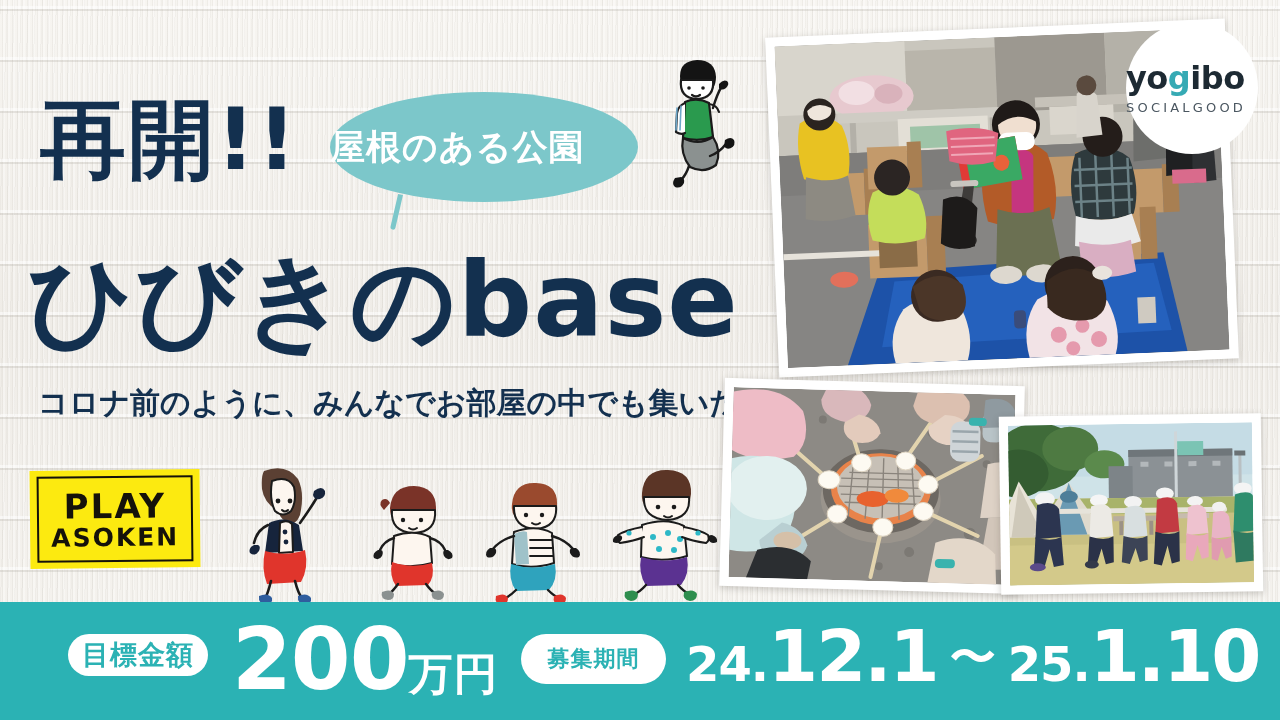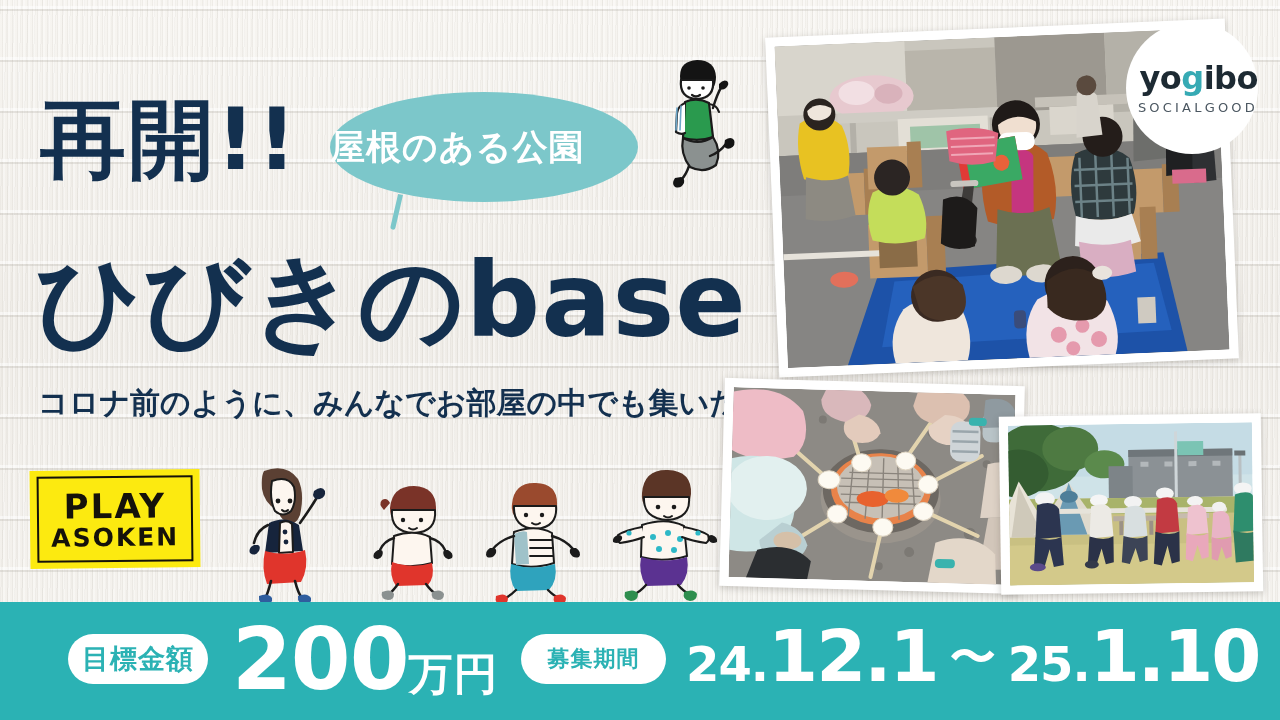--- a/index.html
+++ b/index.html
@@ -98,21 +98,21 @@
     width: 5px;
     height: 36px;
     background: #7cc7ca;
     transform: rotate(13deg);
     border-radius: 0 0 3px 3px;
   }
 
   
   .main-title {
     position: absolute;
-    left: 36px;
+    left: 28px;
     top: 248px;
     font-size: 104px;
     line-height: 1;
     font-weight: 900;
     letter-spacing: 1px;
     color: #13304f;
     font-family: "DejaVu Sans", "Liberation Sans", sans-serif;
     white-space: nowrap;
   }
 
@@ -191,21 +191,21 @@
   .yogibo {
     position: absolute;
     left: 1126px;
     top: 22px;
     width: 132px;
     height: 132px;
     border-radius: 50%;
     background: #ffffff;
     display: flex;
     flex-direction: column;
-    align-items: flex-end;
+    align-items: flex-start;
     justify-content: center;
   }
   .yogibo-word {
     font-family: "DejaVu Sans", "Liberation Sans", sans-serif;
     font-size: 32px;
     font-weight: 700;
     color: #1d2a33;
     letter-spacing: -0.5px;
     line-height: 1;
     position: relative;
@@ -241,21 +241,21 @@
     white-space: nowrap;
     display: inline-flex;
     align-items: center;
     justify-content: center;
   }
   .pill-goal {
     position: absolute;
     left: 68px;
     top: 32px;
     width: 140px;
-    height: 50px;
+    height: 42px;
     font-size: 27px;
     letter-spacing: 1px;
   }
   .amount {
     position: absolute;
     left: 232px;
     top: 14px;
     color: #ffffff;
     font-family: "DejaVu Sans", "Liberation Sans", sans-serif;
     font-weight: 800;

